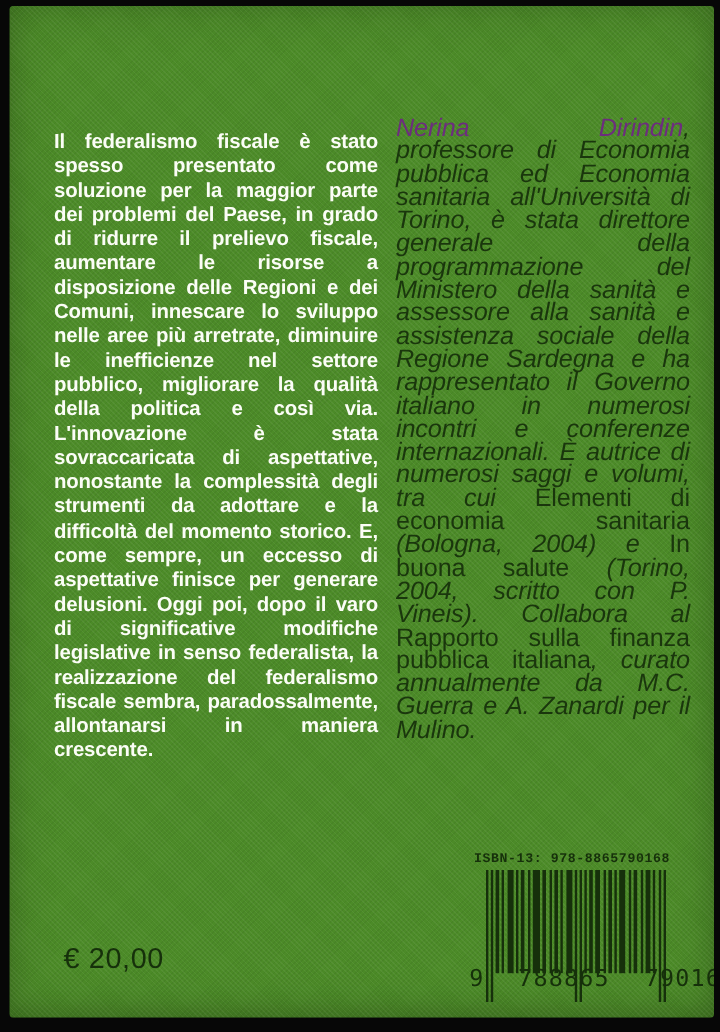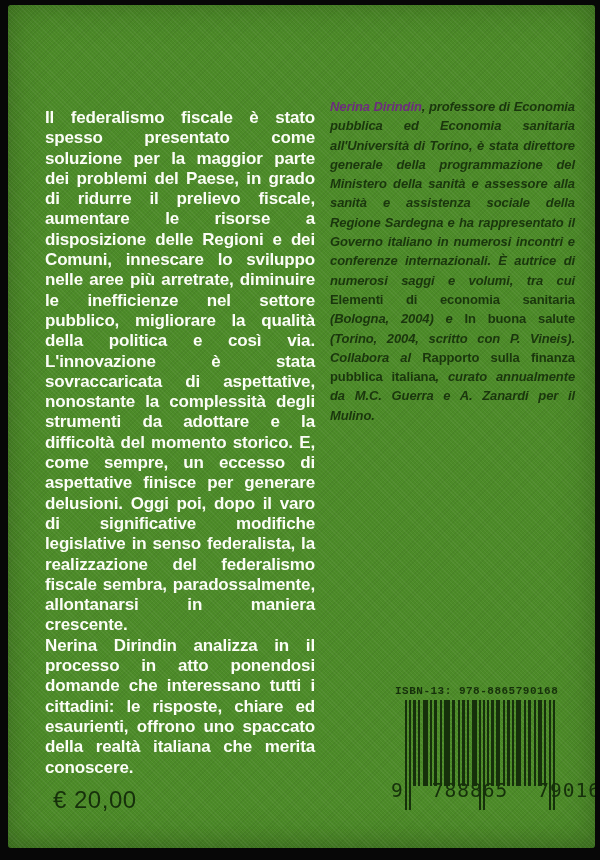--- a/index.html
+++ b/index.html
@@ -41,40 +41,40 @@
     line-height:20.3px;
     text-align:justify;
     letter-spacing:-0.15px;
     word-spacing:0.5px;
   }
   .blurb p{text-align:justify;}
   .bio{
     position:absolute;
     left:322px;top:92px;width:245px;
     color:var(--bio);
-    font-weight:bold;
+    font-weight:normal;
     font-style:italic;
-    font-size:13px;
+    font-size:21px;
     line-height:19.3px;
     text-align:justify;
     letter-spacing:-0.1px;
   }
   .bio .seg-author{color:var(--author);font-style:italic;}
   .bio .seg-upright{font-style:normal;}
   .price{
     position:absolute;
     left:45px;top:781px;
     color:var(--ink);
     font-size:24px;
     font-weight:normal;
     letter-spacing:0.5px;
   }
   .barcode{
     position:absolute;
-    left:383px;top:680px;width:176px;height:130px;
+    left:383px;top:705px;width:176px;height:130px;
   }
   .isbn-label{
     font-family:"Liberation Mono","DejaVu Sans Mono",monospace;
     font-size:11px;
     font-weight:bold;
     color:var(--ink);
     letter-spacing:0.5px;
     white-space:nowrap;
     margin-left:4px;
   }
@@ -100,21 +100,20 @@
   .digits .d-group{flex:1;text-align:center;letter-spacing:1px;margin-left:29px;}
 </style>
 </head>
 <body>
 
 <div class="cover">
   <div class="texture"></div>
 
   <div class="blurb">
     <p>Il federalismo fiscale è stato spesso presentato come soluzione per la maggior parte dei problemi del Paese, in grado di ridurre il prelievo fiscale, aumentare le risorse a disposizione delle Regioni e dei Comuni, innescare lo sviluppo nelle aree più arretrate, diminuire le inefficienze nel settore pubblico, migliorare la qualità della politica e così via. L'innovazione è stata sovraccaricata di aspettative, nonostante la complessità degli strumenti da adottare e la difficoltà del momento storico. E, come sempre, un eccesso di aspettative finisce per generare delusioni. Oggi poi, dopo il varo di significative modifiche legislative in senso federalista, la realizzazione del federalismo fiscale sembra, paradossalmente, allontanarsi in maniera crescente.</p>
-    <p>Nerina Dirindin analizza in il processo in atto ponendosi domande che interessano tutti i cittadini: le risposte, chiare ed esaurienti, offrono uno spaccato della realtà italiana che merita conoscere.</p>
   </div>
 
   <div class="bio"><span class="seg-author">Nerina Dirindin</span><span class="seg-italic">, professore di Economia pubblica ed Economia sanitaria all'Università di Torino, è stata direttore generale della programmazione del Ministero della sanità e assessore alla sanità e assistenza sociale della Regione Sardegna e ha rappresentato il Governo italiano in numerosi incontri e conferenze internazionali. È autrice di numerosi saggi e volumi, tra cui </span><span class="seg-upright">Elementi di economia sanitaria</span><span class="seg-italic"> (Bologna, 2004) e </span><span class="seg-upright">In buona salute</span><span class="seg-italic"> (Torino, 2004, scritto con P. Vineis). Collabora al </span><span class="seg-upright">Rapporto sulla finanza pubblica italiana</span><span class="seg-italic">, curato annualmente da M.C. Guerra e A. Zanardi per il Mulino.</span></div>
 
   <div class="price">€ 20,00</div>
 
   <div class="barcode">
     <div class="isbn-label">ISBN-13: 978-8865790168</div>
     <div class="bars">
         <div class="bar tall" style="width: 2px;"></div>

